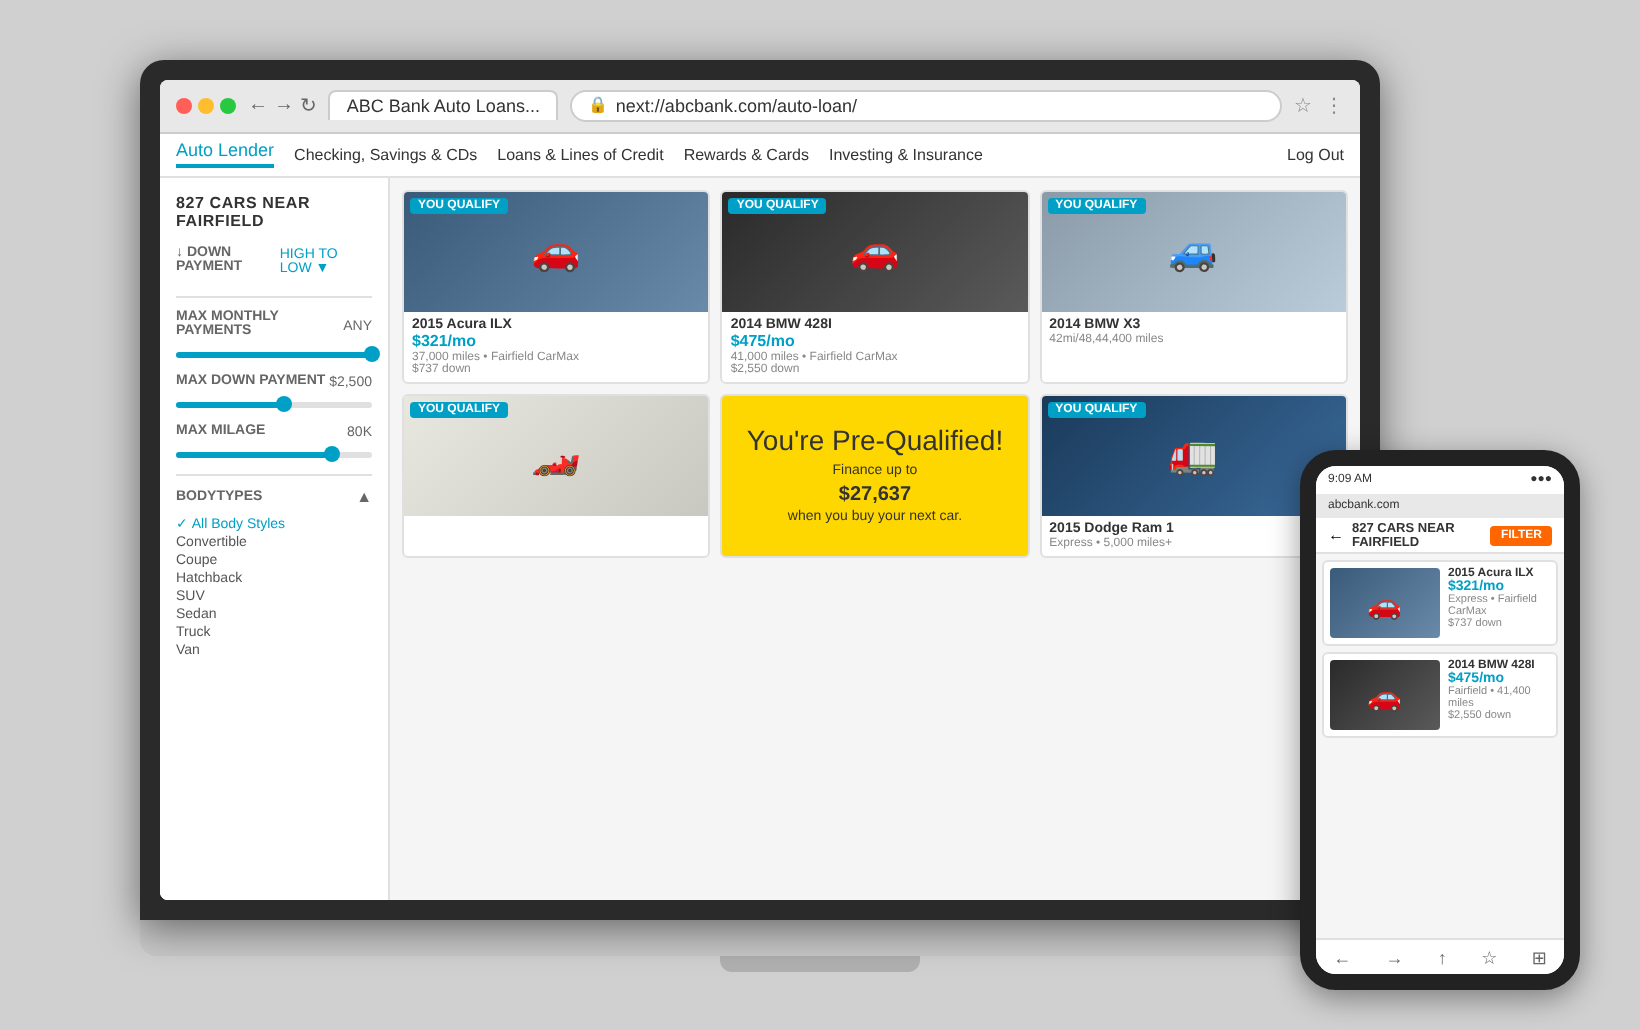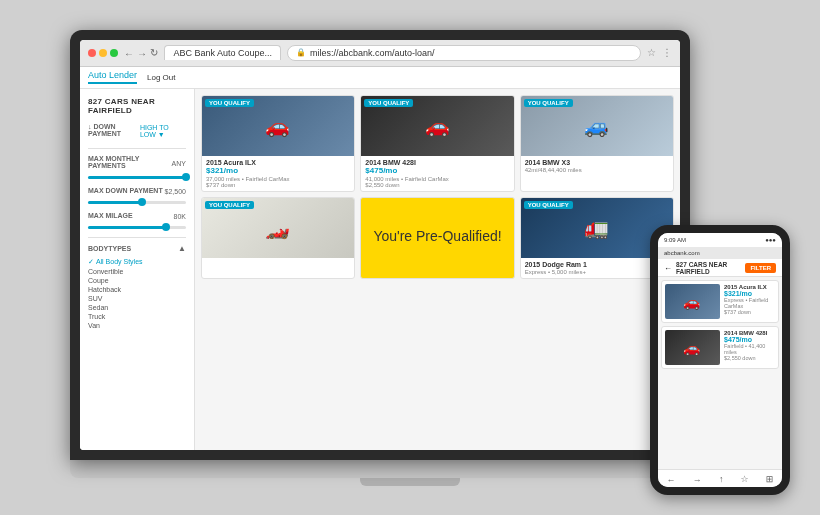--- a/index.html
+++ b/index.html
@@ -441,32 +441,38 @@
             <div class="tl tl-red"></div>
             <div class="tl tl-yellow"></div>
             <div class="tl tl-green"></div>
           </div>
           <div class="nav-arrows">
             <span>←</span>
             <span>→</span>
             <span>↻</span>
           </div>
           <div class="browser-tab">
-            <span>ABC Bank Auto Coupe...</span>
+            <span>ABC Bank Auto Loans...</span>
           </div>
           <div class="address-bar">
             <span class="lock-icon">🔒</span>
-            <span style="font-size:9px;color:#333;">miles://abcbank.com/auto-loan/</span>
+            <span style="font-size:9px;color:#333;">next://abcbank.com/auto-loan/</span>
           </div>
           <span style="font-size:10px;color:#888;">☆</span>
           <span style="font-size:10px;color:#888;">⋮</span>
         </div>
 
         <div class="site-nav">
           <div class="nav-logo">Auto Lender</div>
+          <div class="nav-items">
+            <span class="nav-item">Checking, Savings &amp; CDs</span>
+            <span class="nav-item">Loans &amp; Lines of Credit</span>
+            <span class="nav-item">Rewards &amp; Cards</span>
+            <span class="nav-item">Investing &amp; Insurance</span>
+          </div>
           <span class="nav-logout">Log Out</span>
         </div>
 
         <div class="main-content">
 
           <div class="sidebar">
             <div class="sidebar-title">827 CARS NEAR FAIRFIELD</div>
 
             <div class="filter-section">
               <div class="filter-row">
@@ -571,20 +577,25 @@
 
             <div class="car-card">
               <div class="car-img-sim">
                 <div class="car-img-bg" style="background:linear-gradient(135deg,#e8e8e0,#c8c8c0);">🏎️</div>
                 <div class="qualify-badge">YOU QUALIFY</div>
               </div>
             </div>
 
             <div class="promo-card">
               <div class="promo-title">You're Pre-Qualified!</div>
+              <div class="promo-text">
+                <span>Finance up to</span>
+                <div class="promo-amount">$27,637</div>
+                <span>when you buy your next car.</span>
+              </div>
             </div>
 
             <div class="car-card">
               <div class="car-img-sim">
                 <div class="car-img-bg" style="background:linear-gradient(135deg,#1a3a5a,#3a6a9a);">🚛</div>
                 <div class="qualify-badge">YOU QUALIFY</div>
               </div>
               <div class="car-info">
                 <div class="car-name">2015 Dodge Ram 1</div>
                 <div class="car-details">Express • 5,000 miles+</div>

